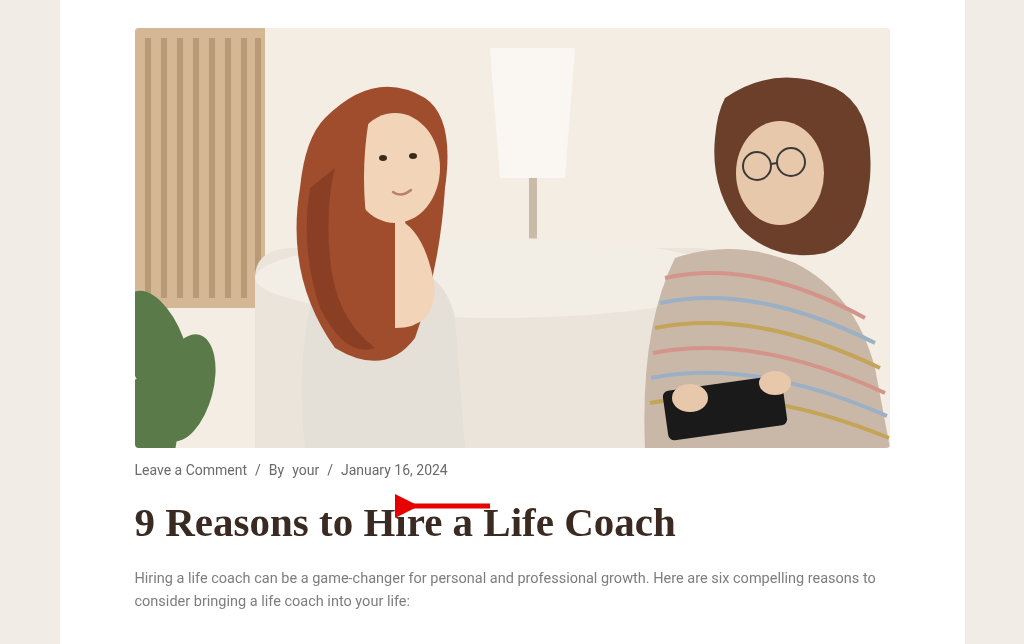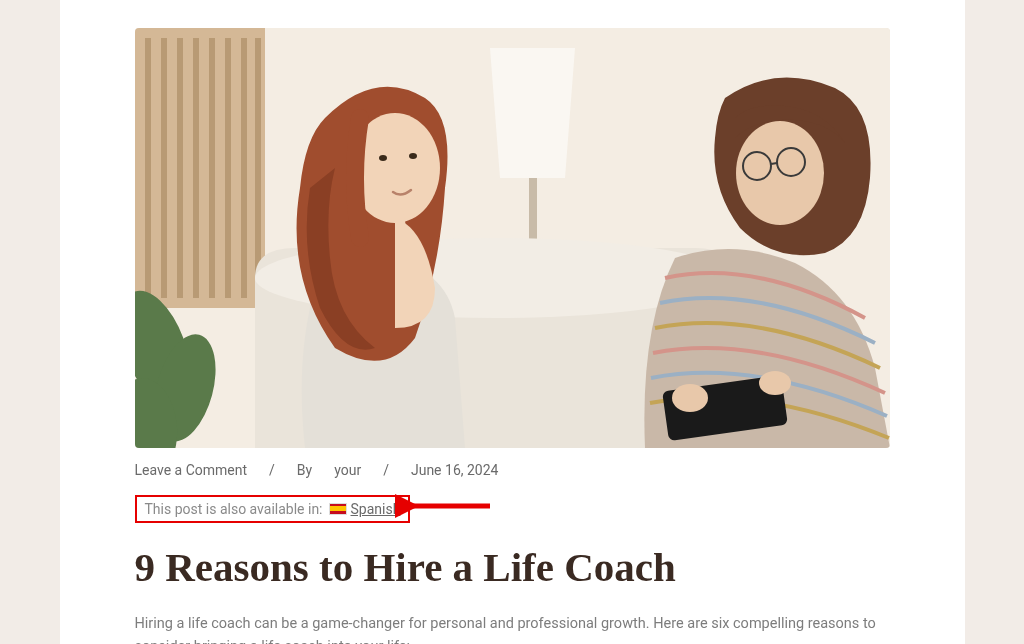--- a/index.html
+++ b/index.html
@@ -32,21 +32,21 @@
     .featured-image svg {
       width: 100%;
       height: 100%;
     }
     .meta-line {
       margin-top: 14px;
       font-size: 14px;
       color: #6a6a6a;
       display: flex;
       align-items: center;
-      gap: 22px;
+      gap: 8px;
     }
     .meta-line a {
       color: #6a6a6a;
       text-decoration: none;
     }
     .meta-separator {
       color: #6a6a6a;
     }
     .language-notice {
       margin-top: 17px;
@@ -181,28 +181,23 @@
       </g>
     </svg>
   </div>
 
   <div class="meta-line">
     <a href="#">Leave a Comment</a>
     <span class="meta-separator">/</span>
     <span>By</span>
     <a href="#">your</a>
     <span class="meta-separator">/</span>
-    <span>June 16, 2024</span>
+    <span>January 16, 2024</span>
   </div>
 
-  <div class="language-notice">
-    <span>This post is also available in:</span>
-    <span class="flag"></span>
-    <a href="#">Spanish</a>
-  </div>
 
   <h1 class="article-title">9 Reasons to Hire a Life Coach</h1>
 
   <p class="intro-text">Hiring a life coach can be a game-changer for personal and professional growth. Here are six compelling reasons to consider bringing a life coach into your life:</p>
 
 </div>
 
 <div class="arrow-annotation">
   <svg width="100" height="24">
     <defs>

